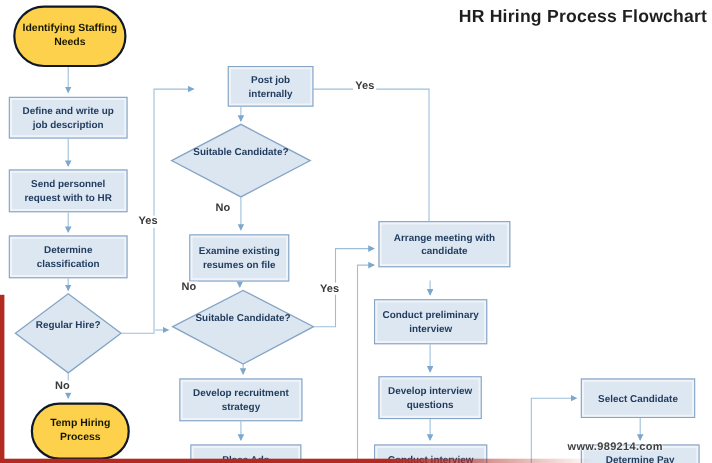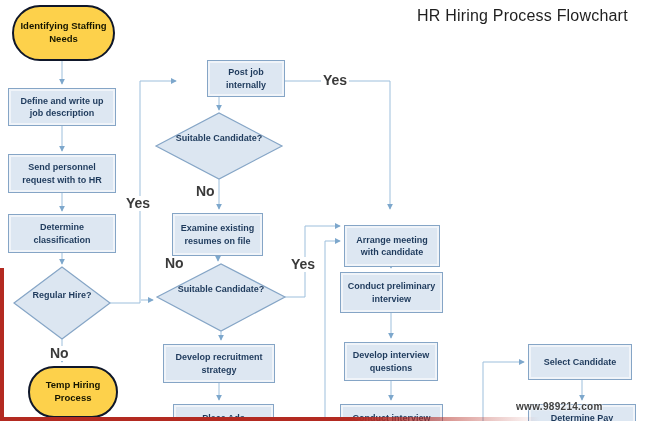--- a/index.html
+++ b/index.html
@@ -2,21 +2,21 @@
 <html><head>
 <meta charset="utf-8">
 <style>
   html,body{margin:0;padding:0;background:#fff;}
   #stage{
     position:relative;width:647px;height:421px;overflow:hidden;background:#fff;
     font-family:"Liberation Sans",sans-serif;
   }
   .title{
     position:absolute;left:417px;top:7px;width:230px;white-space:nowrap;
-    font-size:16px;font-weight:normal;color:#1f1f1f;letter-spacing:.2px;
+    font-size:16px;font-weight:bold;color:#1f1f1f;letter-spacing:.2px;
   }
   svg.layer{position:absolute;left:0;top:0;width:647px;height:421px;pointer-events:none;}
   .node{
     position:absolute;display:flex;align-items:center;justify-content:center;
     text-align:center;box-sizing:border-box;
     font-size:9px;font-weight:bold;color:#1e3a5c;line-height:1.35;
   }
   .process{
     background:#dde7f2;border:1px solid #85a5c6;
     box-shadow:inset 0 0 0 2px rgba(255,255,255,.55);
@@ -25,34 +25,34 @@
   .clipped{align-items:flex-start;padding-top:7px;}
   .terminator{
     background:#fdd14b;border:2px solid #0f172a;border-radius:28px;
     color:#161600;font-size:9.5px;padding:2px 6px;
   }
   .dtext{
     position:absolute;text-align:center;font-size:9px;font-weight:bold;
     color:#1e3a5c;line-height:1.4;
   }
   .elabel{
-    position:absolute;font-size:14px;font-weight:600;color:#3a3a3a;
+    position:absolute;font-size:10px;font-weight:600;color:#3a3a3a;
     background:#fff;padding:0 2px;line-height:1.1;
   }
   
   #n-start{left:12px;top:5px;width:103px;height:56px;}
   #n-define{left:8px;top:88px;width:108px;height:38px;}
   #n-send{left:8px;top:154px;width:108px;height:39px;}
   #n-class{left:8px;top:214px;width:108px;height:39px;}
   #n-temp{left:28px;top:366px;width:90px;height:52px;}
   #n-postjob{left:180px;top:60px;width:78px;height:37px;margin-left:27px;}
   #n-examine{left:172px;top:213px;width:91px;height:43px;}
   #n-strategy{left:163px;top:344px;width:112px;height:39px;}
   #n-placeads{left:173px;top:404px;width:101px;height:34px;}
-  #n-arrange{left:344px;top:225px;width:96px;height:42px;}
+  #n-arrange{left:344px;top:201px;width:120px;height:42px;}
   #n-prelim{left:340px;top:272px;width:103px;height:41px;}
   #n-questions{left:344px;top:342px;width:94px;height:39px;}
   #n-interview{left:340px;top:404px;width:103px;height:34px;}
   #n-select{left:528px;top:344px;width:104px;height:36px;}
   #n-pay{left:528px;top:404px;width:108px;height:34px;}
   #t-regular{left:22px;top:289px;width:80px;}
   #t-suitable1{left:169px;top:132px;width:100px;}
   #t-suitable2{left:171px;top:283px;width:100px;}
   #l-yes-regular{left:124px;top:196px;}
   #l-no-regular{left:48px;top:346px;}

